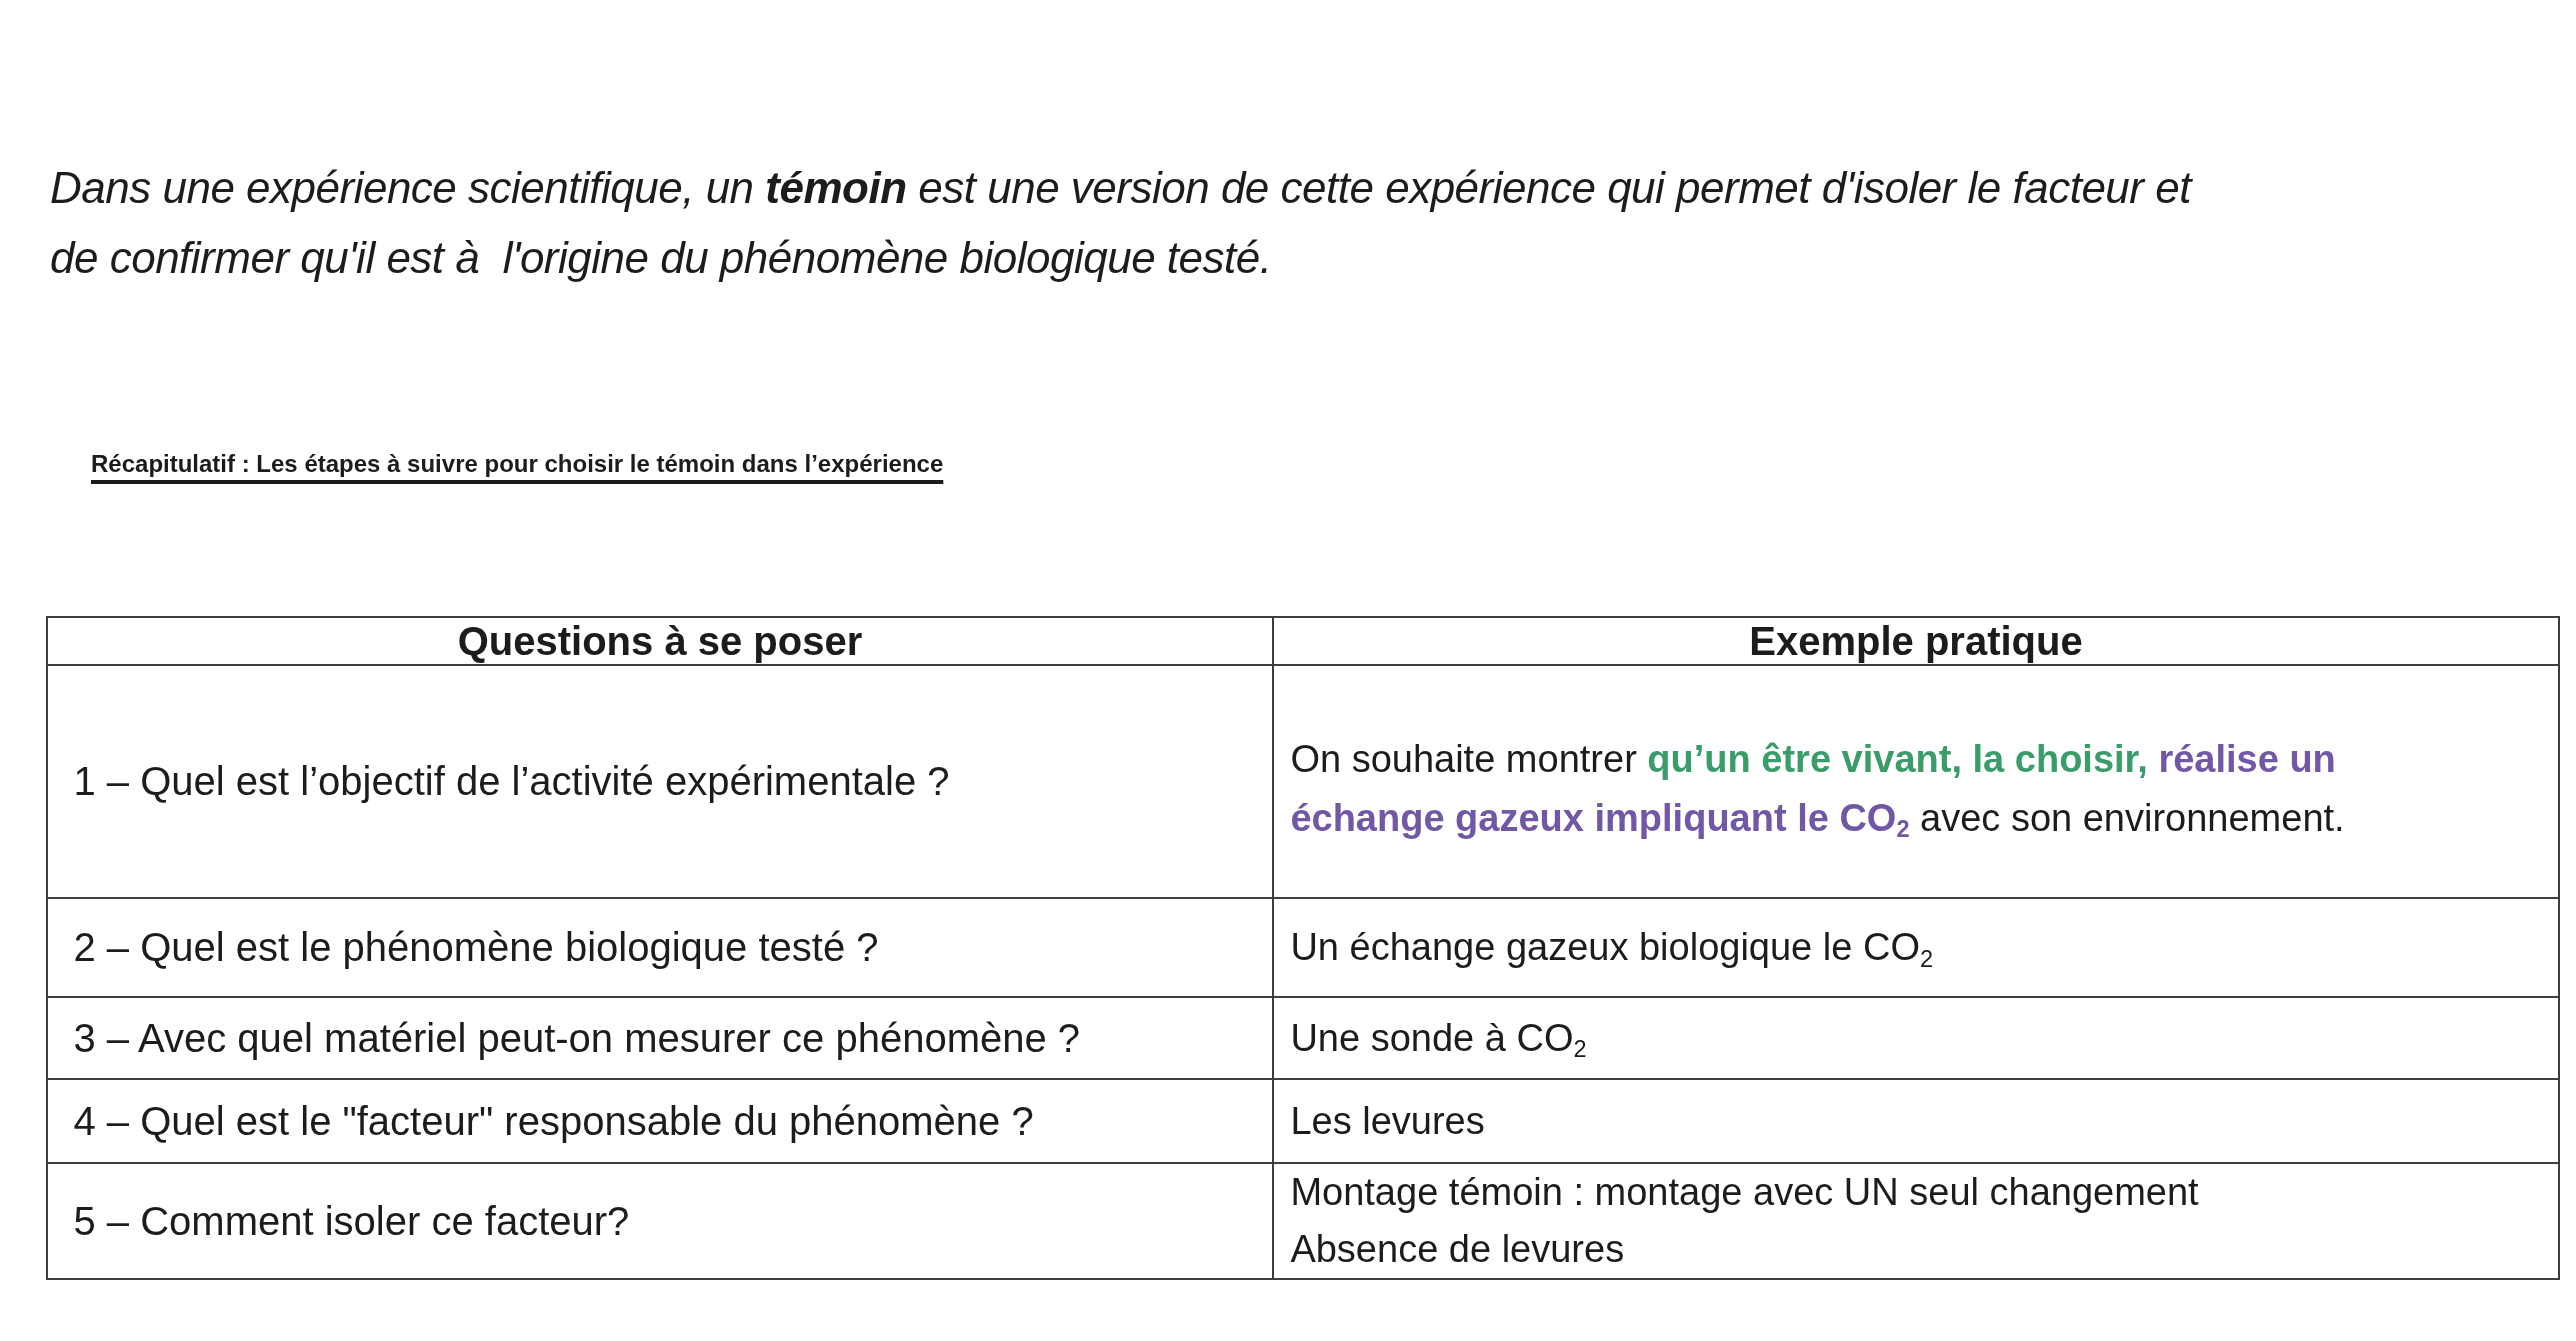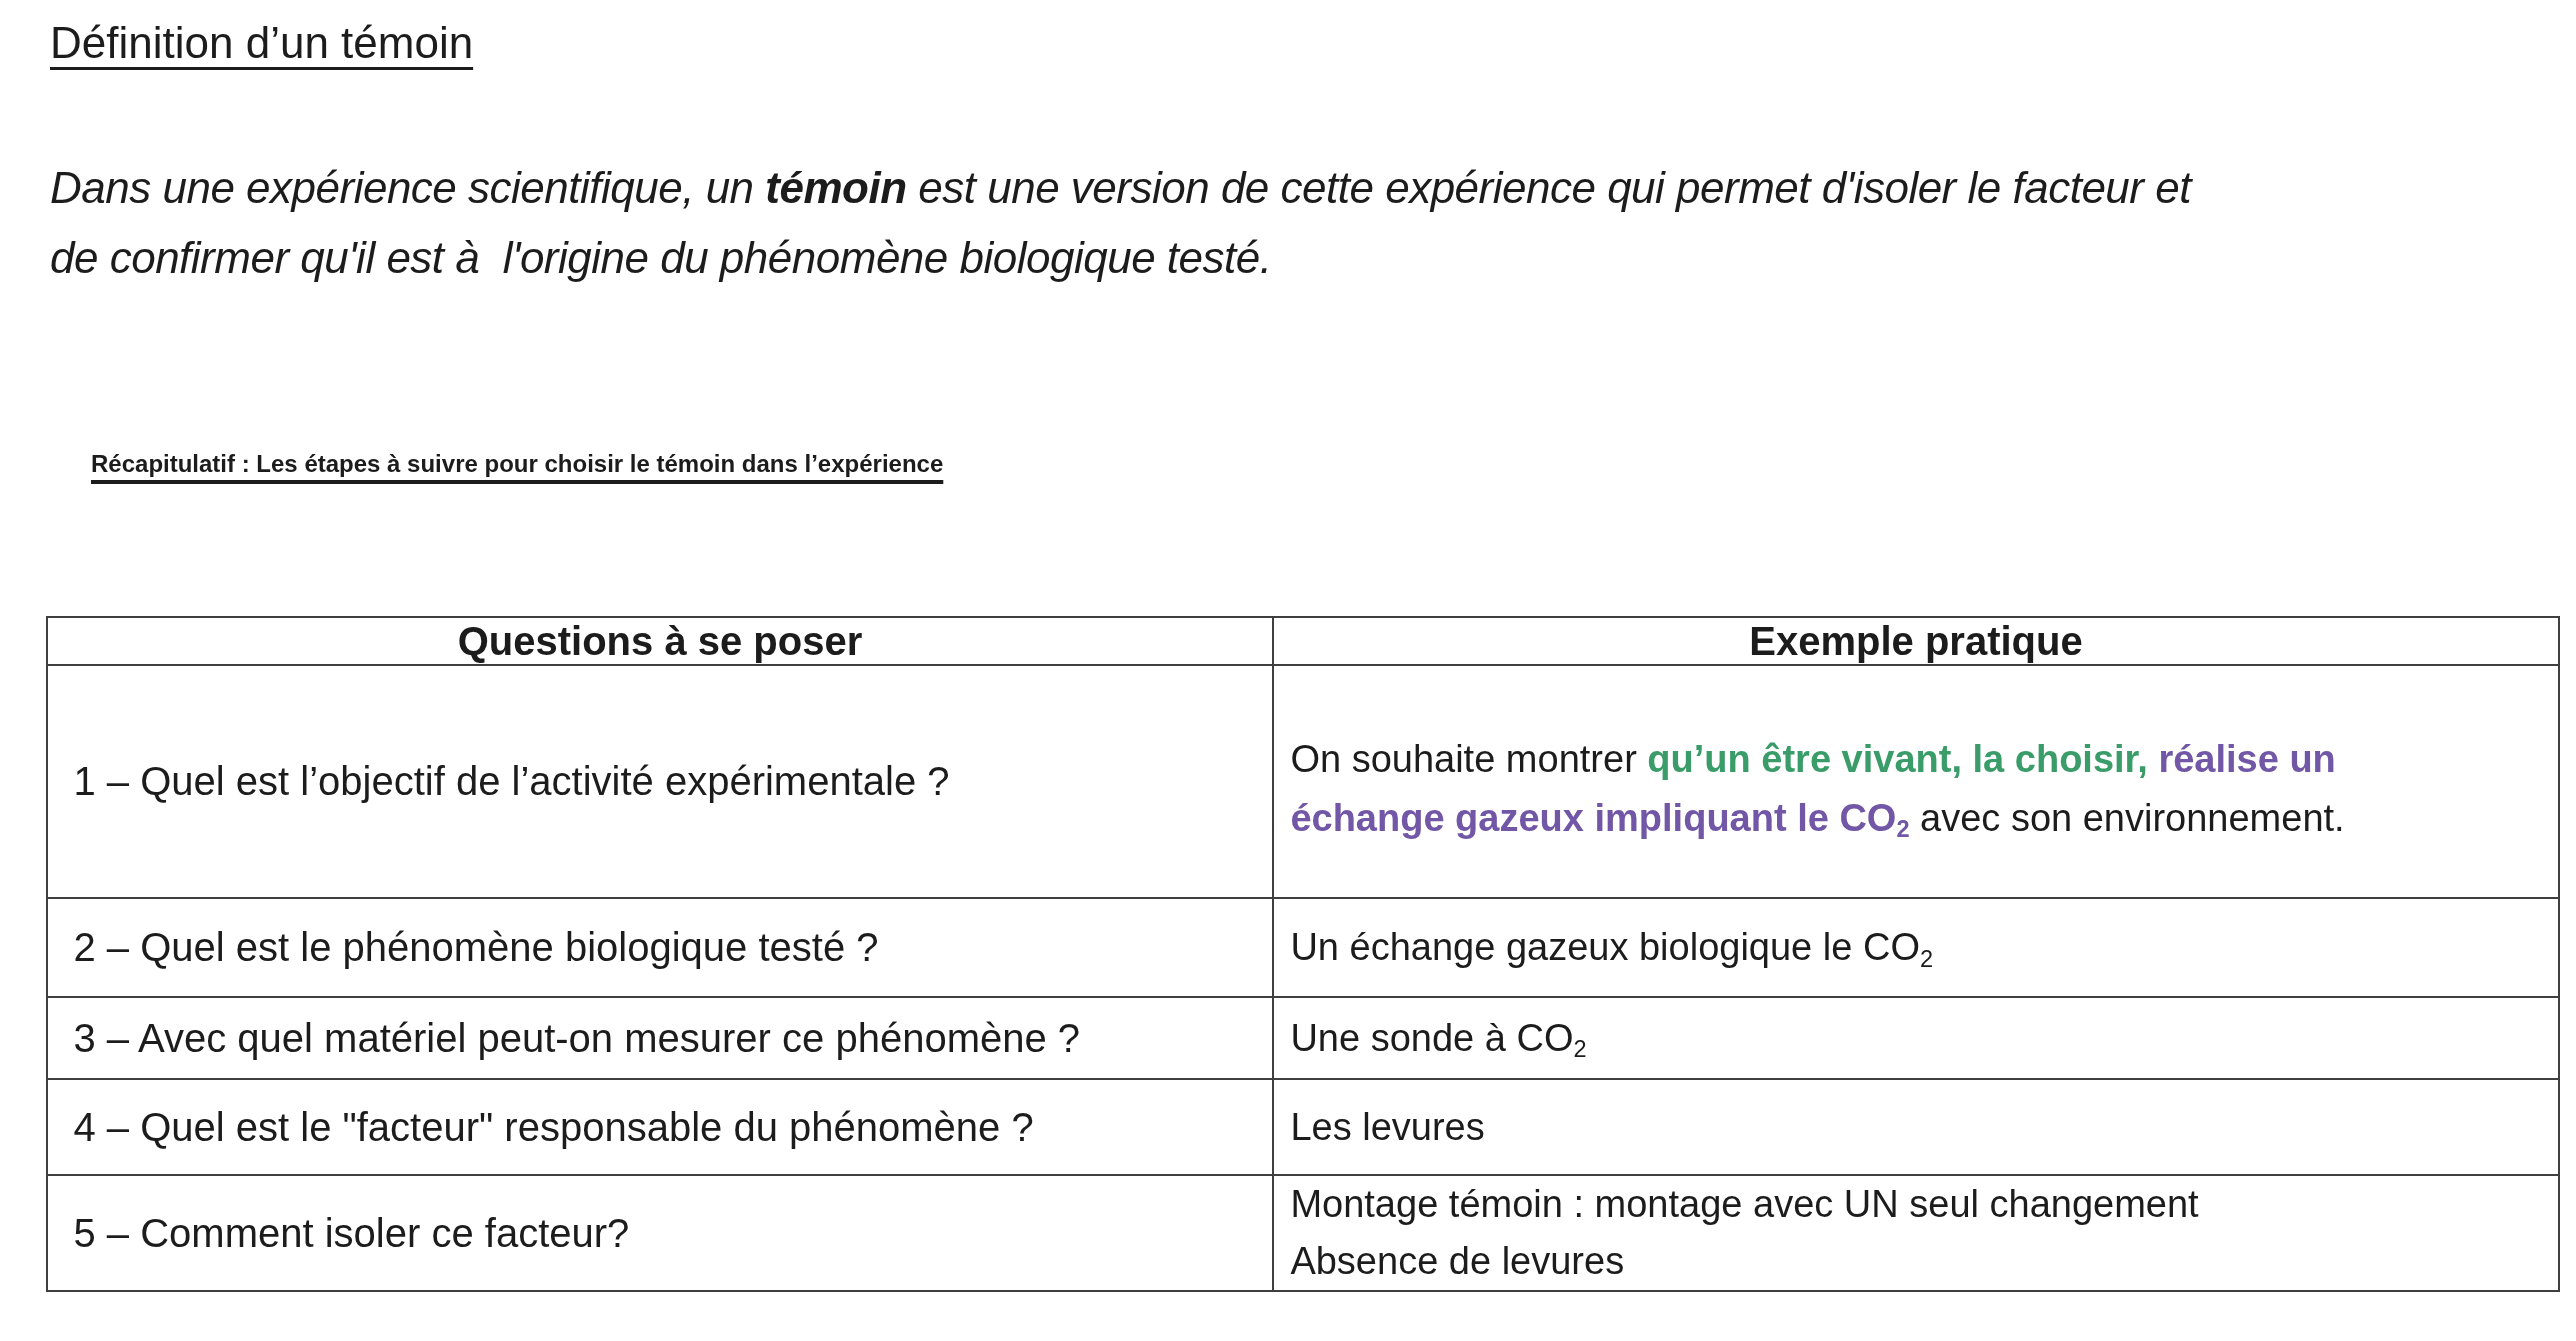--- a/index.html
+++ b/index.html
@@ -60,35 +60,34 @@
   }
   td.e {
     font-size:38px;
     padding-left:16.4px; padding-right:12.8px;
     text-align:left;
     line-height:1.5;
   }
   tr.r1 { height:233px; }
   tr.r2 { height:99px; }
   tr.r3 { height:82px; }
-  tr.r4 { height:96px; }
+  tr.r4 { height:84px; }
   tr.r5 { height:108px; }
   td.top { vertical-align:top; padding-top:14.6px; line-height:1.55; }
 
   .seg-b { font-weight:700; }
   .seg-g { color:var(--green, #3a9c68); font-weight:700; }
   .seg-p { color:var(--purple, #7157a6); font-weight:700; }
   .seg-sub { font-size:0.62em; position:relative; top:0.28em; }
 </style>
 </head>
 <body>
 
 <div class="page">
 
-  <h1 class="title">Définition d’un témoin</h1>
 
   <p class="intro"><span>Dans une expérience scientifique, un </span><span class="seg-b">témoin</span><span> est une version de cette expérience qui permet d'isoler le facteur et</span><br><span>de confirmer qu'il est à&nbsp; l'origine du phénomène biologique testé.</span></p>
 
   <h2 class="subtitle">Récapitulatif : Les étapes à suivre pour choisir le témoin dans l’expérience</h2>
 
   <table class="steps">
     <colgroup>
         <col class="c1">
         <col class="c2">
       </colgroup>

